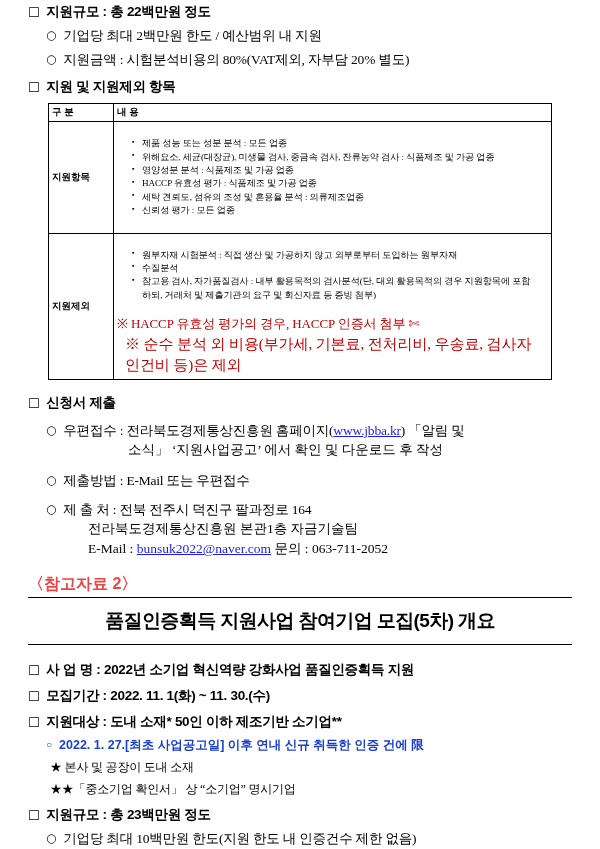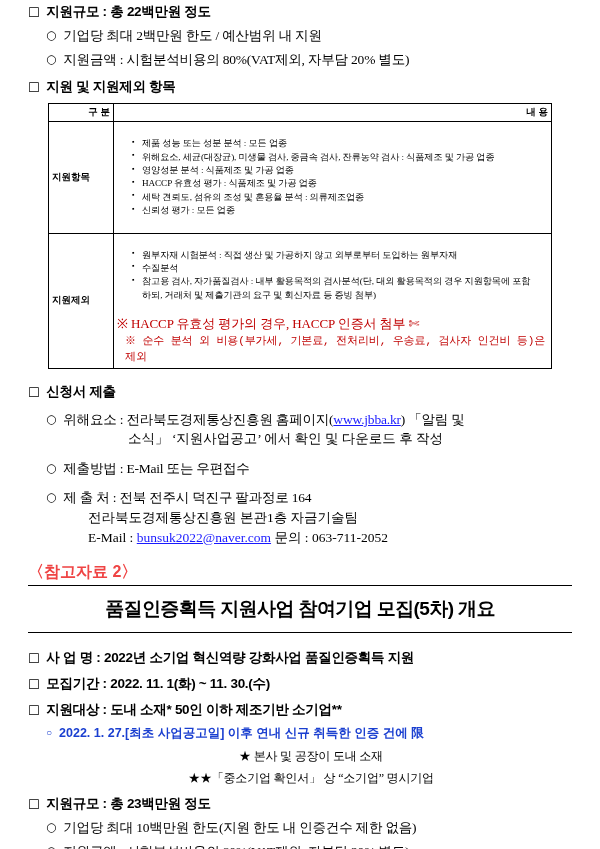--- a/index.html
+++ b/index.html
@@ -62,21 +62,21 @@
     margin: 7px 0 0 20px;
     font-size: 9px;
     table-layout: fixed;
   }
   table.items th, table.items td {
     border: 1px solid #000;
     padding: 2px 3px;
     vertical-align: middle;
   }
   table.items th {
-    text-align: right;
+    text-align: left;
     font-family: "Liberation Sans", sans-serif;
     font-weight: bold;
     font-size: 9.5px;
     background: #ffffff;
     margin-left: 8px;
   }
   td.label {
     text-align: left;
     font-family: "Liberation Sans", sans-serif;
     font-weight: bold;
@@ -104,25 +104,24 @@
   }
   .note-red {
     color: #c00000;
     font-size: 13px;
     line-height: 1.45;
     margin-top: 1px;
     letter-spacing: -0.1px;
   }
   .note-red2 {
     color: #c00000;
-    font-size: 11px;
+    font-size: 15px;
     line-height: 1.45;
     letter-spacing: -0.1px;
     padding-left: 8px;
-    font-family: Liberation Mono, monospace;
   }
   .ref-note {
     margin: 14px 0 0 0;
     color: #ef4444;
     font-family: "Liberation Sans", sans-serif;
     font-weight: bold;
     font-size: 16px;
   }
   .doc-title-wrap {
     margin: 2px 0 0 0;
@@ -149,21 +148,20 @@
     color: #1a3fd0;
     font-family: "Liberation Sans", sans-serif;
     font-weight: bold;
     font-size: 12.5px;
   }
   .star-line {
     margin-left: 22px;
     margin-top: 5px;
     font-size: 12px;
     letter-spacing: -0.2px;
-    text-align: center;
   }
   .link {
     color: #1a1aff;
     text-decoration: underline;
   }
   .indent-cont {
     margin-left: 100px;
     font-size: 13.5px;
     line-height: 1.5;
   }
@@ -234,21 +232,21 @@
   </table>
 
   <div class="row heading" style="margin-top:14px;">
     <span class="bullet-sq">☐</span>
     <span>신청서 제출</span>
   </div>
 
   <div class="row sub" style="margin-top:9px;">
     <span class="bullet-ci">○</span>
     <span class="txt">
-      <span>위해요소 : 전라북도경제통상진흥원 홈페이지(</span><a class="link" href="#">www.jbba.kr</a><span>) 「알림 및</span>
+      <span>우편접수 : 전라북도경제통상진흥원 홈페이지(</span><a class="link" href="#">www.jbba.kr</a><span>) 「알림 및</span>
     </span>
   </div>
   <div class="indent-cont">소식」 ‘지원사업공고’ 에서 확인 및 다운로드 후 작성</div>
 
   <div class="row sub" style="margin-top:10px;">
     <span class="bullet-ci">○</span>
     <span class="txt">제출방법 : E-Mail 또는 우편접수</span>
   </div>
 
   <div class="row sub" style="margin-top:10px;">

